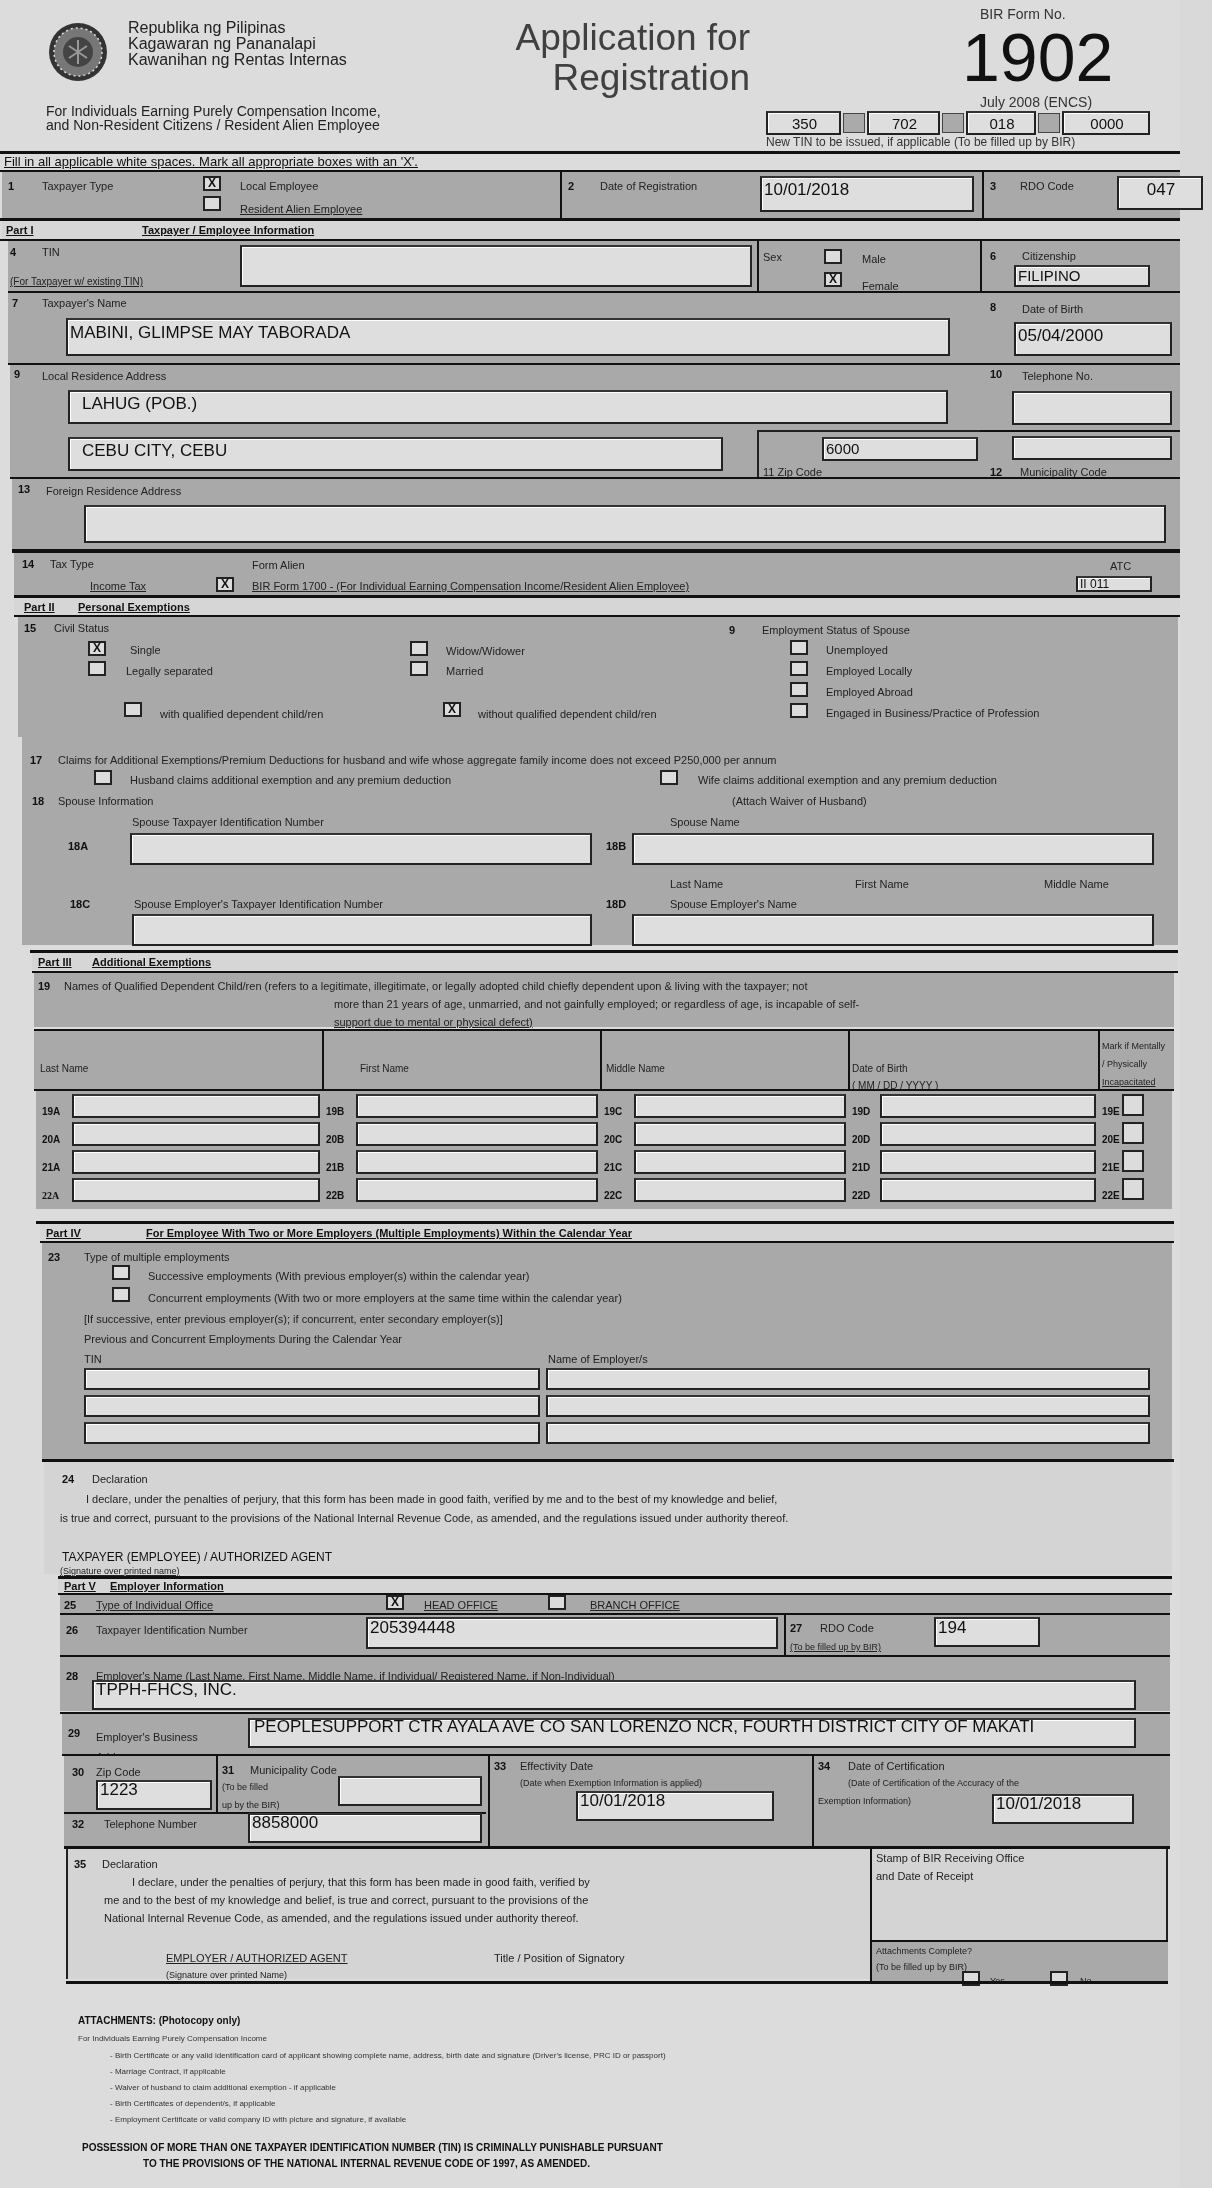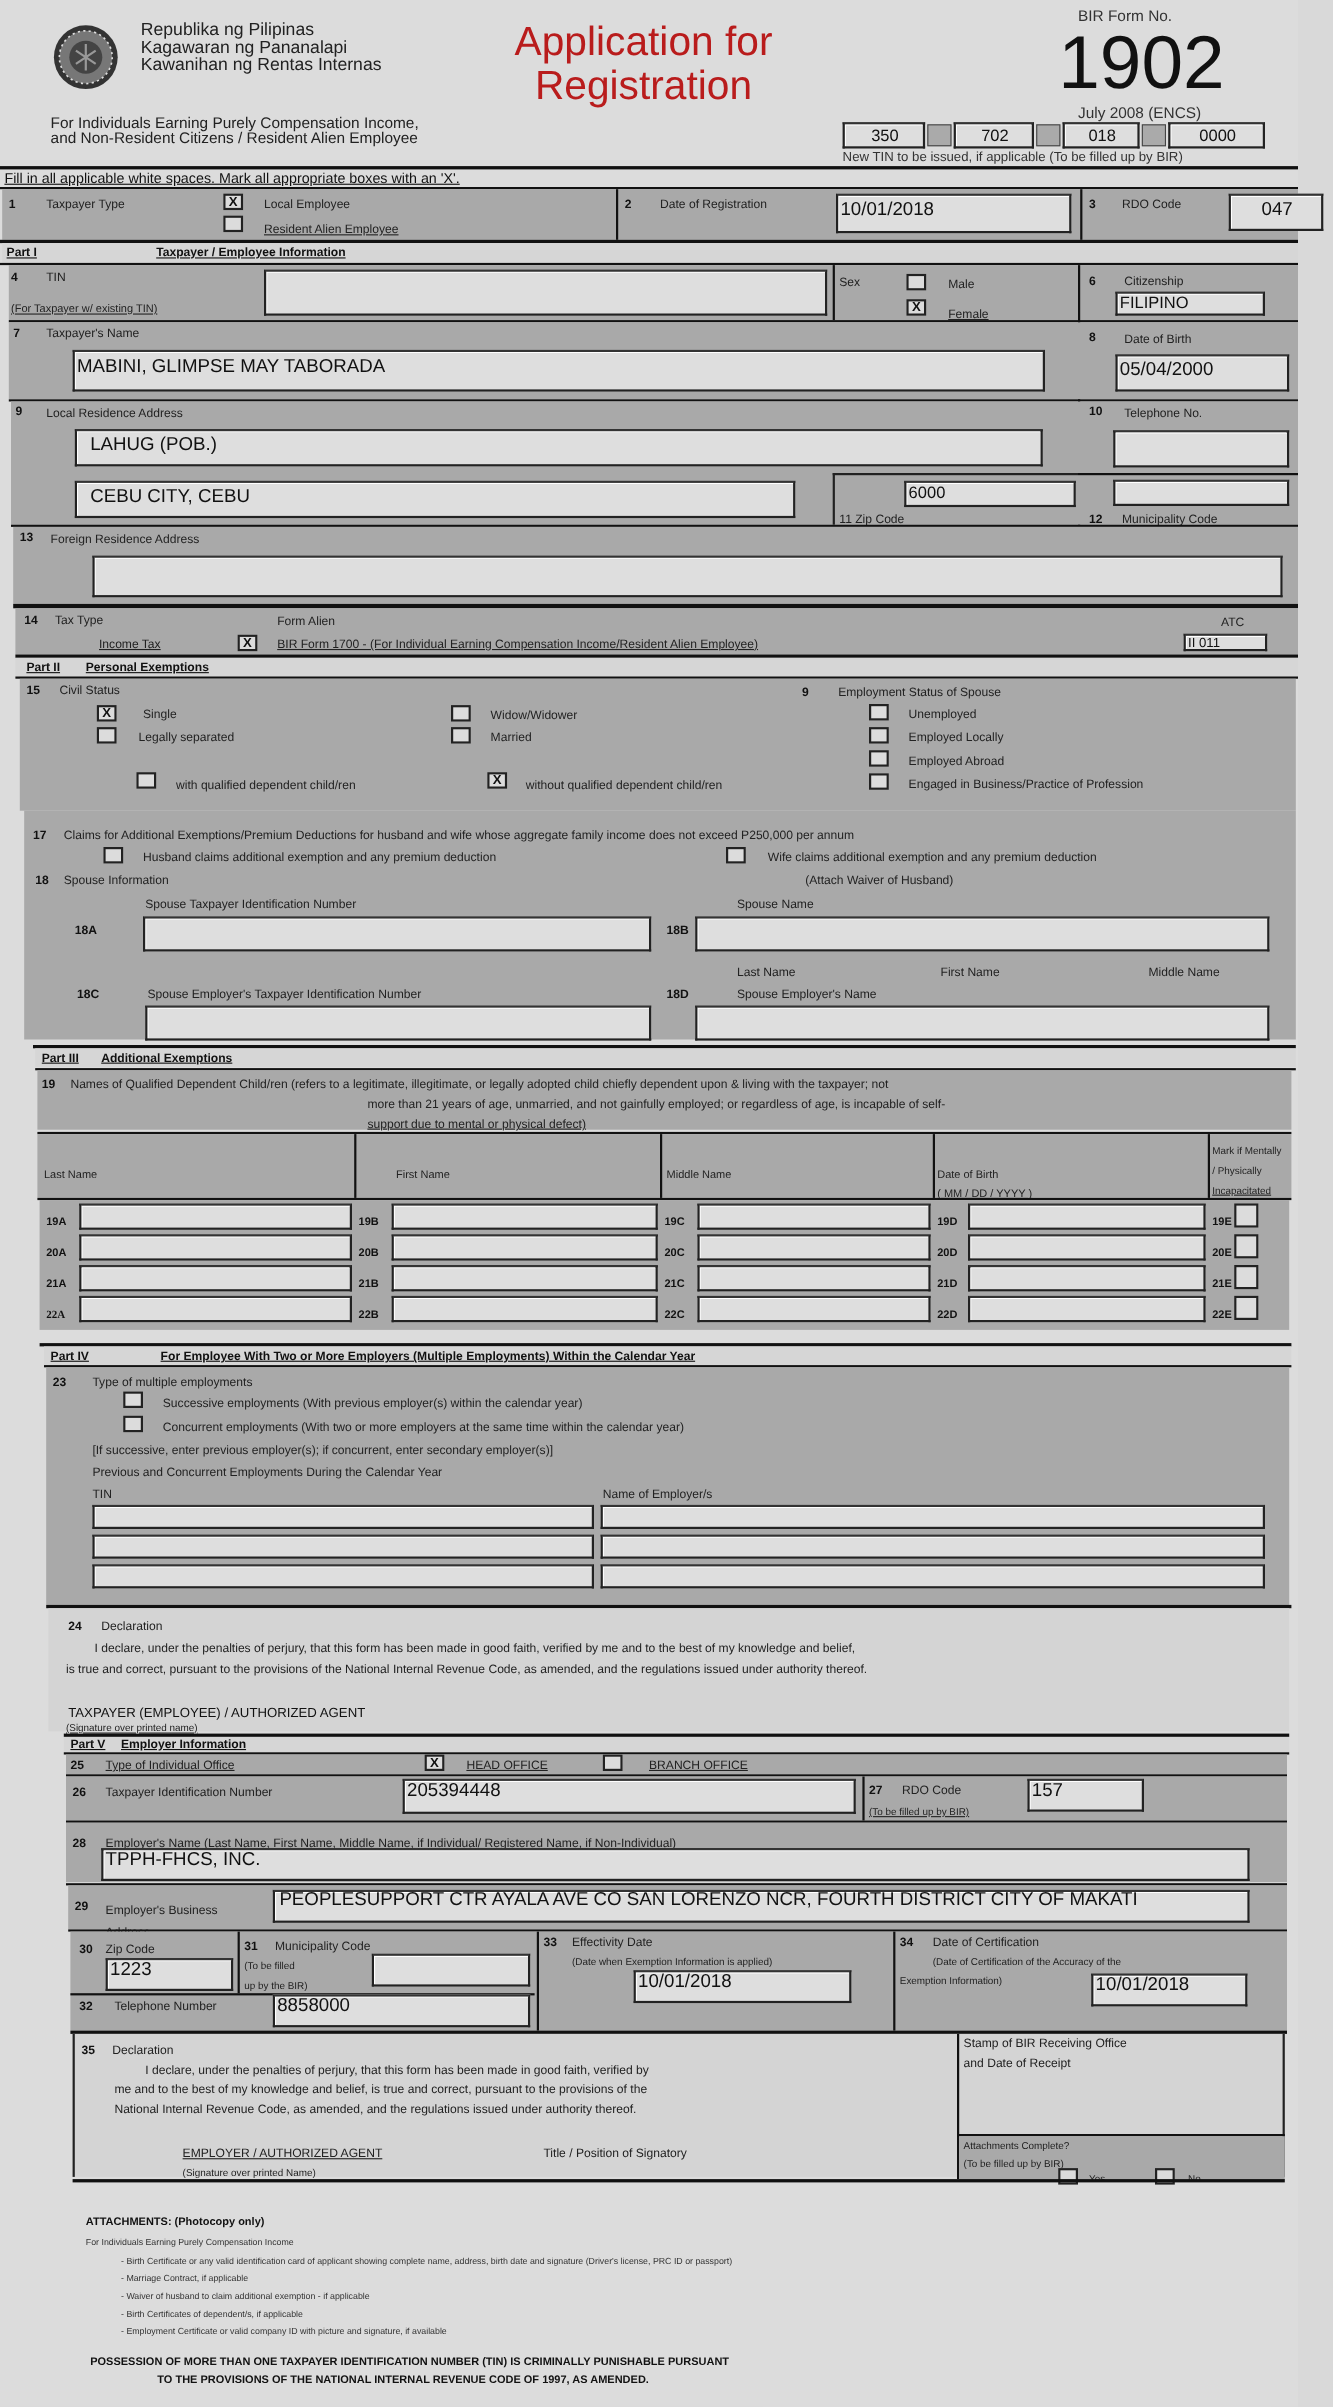--- a/index.html
+++ b/index.html
@@ -35,21 +35,21 @@
   </div>
   <div class="abs" style="left:128px;top:20px;font-size:16px;line-height:16px;color:#222;">
     <div>Republika ng Pilipinas</div>
     <div>Kagawaran ng Pananalapi</div>
     <div>Kawanihan ng Rentas Internas</div>
   </div>
   <div class="abs" style="left:46px;top:104px;font-size:14px;line-height:14px;color:#222;">
     <div>For Individuals Earning Purely Compensation Income,</div>
     <div>and Non-Resident Citizens / Resident Alien Employee</div>
   </div>
-  <div class="abs" style="left:420px;top:18px;width:330px;text-align:center;font-size:37px;line-height:40px;color:#b91c1c;">
+  <div class="abs" style="left:420px;top:18px;width:330px;text-align:right;font-size:37px;line-height:40px;color:#404040;">
     <div>Application for</div>
     <div>Registration</div>
   </div>
   <div class="abs" style="left:980px;top:6px;font-size:14px;color:#333;">BIR Form No.</div>
   <div class="abs" style="left:962px;top:20px;font-size:68px;line-height:74px;color:#111;">1902</div>
   <div class="abs" style="left:980px;top:94px;font-size:14px;color:#333;">July 2008 (ENCS)</div>
 
   <div>
     <div class="box" style="left:766px;top:111px;width:75px;height:24px;text-align:center;font-size:15px;">350</div>
     <div class="abs" style="left:843px;top:113px;width:22px;height:20px;background:#aaa;border:1px solid #444;"></div>
@@ -335,21 +335,21 @@
   <div class="rule" style="left:60px;top:1613px;width:1110px;height:2px;"></div>
 
   <div class="abs shade" style="left:60px;top:1615px;width:1110px;height:40px;"></div>
   <div class="num" style="left:66px;top:1624px;">26</div>
   <div class="lbl" style="left:96px;top:1624px;">Taxpayer Identification Number</div>
   <div class="box" style="left:366px;top:1617px;width:412px;height:32px;line-height:18px;">205394448</div>
   <div class="vrule" style="left:784px;top:1615px;height:40px;"></div>
   <div class="num" style="left:790px;top:1622px;">27</div>
   <div class="lbl" style="left:820px;top:1622px;">RDO Code</div>
   <div class="lbl tiny u" style="left:790px;top:1642px;">(To be filled up by BIR)</div>
-  <div class="box" style="left:934px;top:1617px;width:106px;height:30px;line-height:18px;">157</div>
+  <div class="box" style="left:934px;top:1617px;width:106px;height:30px;line-height:18px;">194</div>
   <div class="rule" style="left:60px;top:1655px;width:1110px;height:2px;"></div>
 
   <div class="abs shade" style="left:60px;top:1657px;width:1110px;height:54px;"></div>
   <div class="num" style="left:66px;top:1670px;">28</div>
   <div class="lbl" style="left:96px;top:1670px;">Employer's Name (Last Name, First Name, Middle Name, if Individual/ Registered Name, if Non-Individual)</div>
   <div class="box" style="left:92px;top:1680px;width:1044px;height:30px;line-height:16px;">TPPH-FHCS, INC.</div>
   <div class="rule" style="left:60px;top:1712px;width:1110px;height:2px;"></div>
 
   <div class="abs shade" style="left:62px;top:1714px;width:1108px;height:40px;"></div>
   <div class="num" style="left:68px;top:1727px;">29</div>

